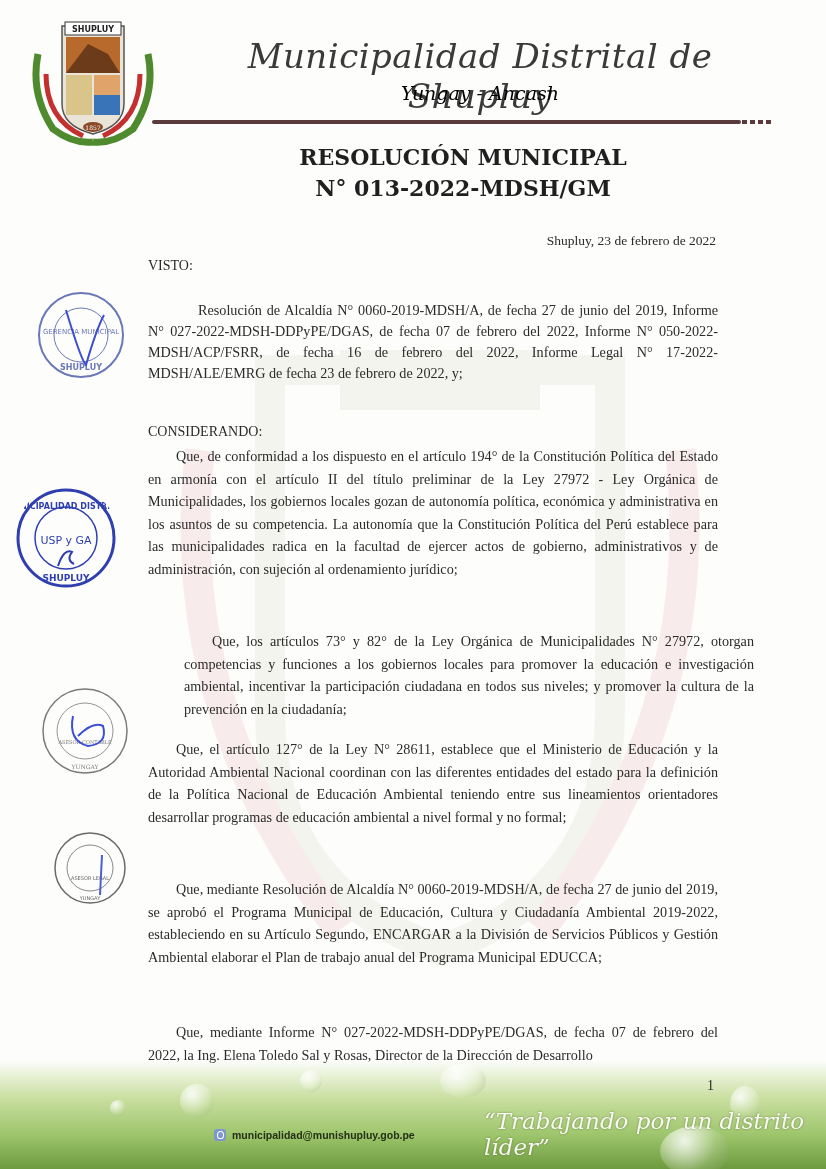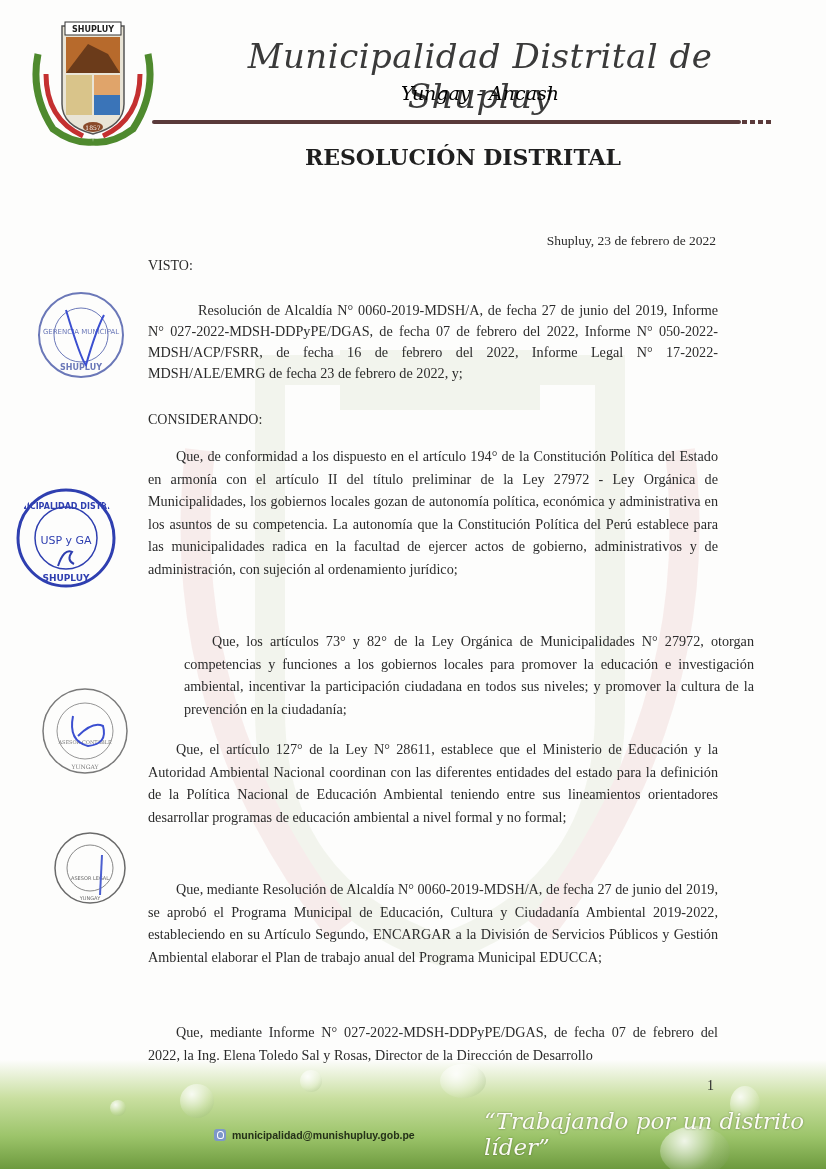--- a/index.html
+++ b/index.html
@@ -56,29 +56,30 @@
 <div class="hdr-sub">Yungay - Ancash</div>
 <div class="hdr-rule"></div>
 <div class="hdr-dots">
     <span></span>
     <span></span>
     <span></span>
     <span></span>
   </div>
 
 <div class="doc-title">
-  <div>RESOLUCIÓN DISTRITAL</div>
+  <div>RESOLUCIÓN MUNICIPAL</div>
+  <div>N° 013-2022-MDSH/GM</div>
 </div>
 
 <div class="date">Shupluy, 23 de febrero de 2022</div>
 
 <div class="section" style="top:258px;">VISTO:</div>
 <div class="para visto" style="top:300px; text-indent:50px;">Resolución de Alcaldía N°  0060-2019-MDSH/A, de fecha 27 de junio del 2019, Informe N°  027-2022-MDSH-DDPyPE/DGAS, de fecha 07 de febrero  del 2022, Informe N°  050-2022-MDSH/ACP/FSRR, de fecha 16 de febrero  del 2022,  Informe Legal N°  17-2022-MDSH/ALE/EMRG de fecha 23 de febrero de 2022,  y;</div>
 
-<div class="section" style="top:412px;text-align:center;">CONSIDERANDO:</div>
+<div class="section" style="top:424px;text-align:center;">CONSIDERANDO:</div>
 
 <div class="para" style="top:445px; text-indent:28px;">Que, de conformidad a los dispuesto en el artículo 194°  de la Constitución Política del Estado en armonía con el artículo II del título preliminar de la Ley 27972 - Ley Orgánica de Municipalidades, los gobiernos locales gozan de autonomía política, económica y administrativa en los asuntos de su competencia. La autonomía que la Constitución Política del Perú establece para las municipalidades radica en la facultad de ejercer actos de gobierno, administrativos y de administración, con sujeción al ordenamiento jurídico;</div>
 <div class="para" style="top:630px; text-indent:28px;margin-left:36px;">Que,  los artículos 73°  y 82°  de la Ley Orgánica de Municipalidades N°  27972, otorgan competencias y funciones a los gobiernos locales para promover la educación e investigación ambiental, incentivar la participación ciudadana en todos sus niveles; y promover la cultura de la prevención en la ciudadanía;</div>
 <div class="para" style="top:738px; text-indent:28px;">Que,  el artículo 127°  de la Ley N°  28611, establece que el Ministerio de Educación y la Autoridad Ambiental Nacional coordinan con las diferentes entidades del estado para la definición de la Política Nacional de Educación Ambiental teniendo entre sus lineamientos orientadores desarrollar programas de educación ambiental a nivel formal y no formal;</div>
 <div class="para" style="top:878px; text-indent:28px;">Que, mediante Resolución de Alcaldía N°  0060-2019-MDSH/A, de fecha 27 de junio del 2019, se aprobó el Programa  Municipal de Educación, Cultura y Ciudadanía Ambiental 2019-2022, estableciendo en su Artículo Segundo, ENCARGAR a la División de Servicios Públicos y Gestión Ambiental elaborar el Plan de trabajo anual del Programa Municipal EDUCCA;</div>
 <div class="para" style="top:994px; text-indent:28px;margin-top:27px;">Que, mediante Informe N°  027-2022-MDSH-DDPyPE/DGAS, de fecha 07 de febrero  del 2022, la Ing. Elena Toledo Sal y Rosas, Director de la Dirección de Desarrollo</div>
 
 <svg class="stamp" style="left:36px; top:290px; width:90px; height:90px;" viewBox="0 0 90 90">
   <circle cx="45" cy="45" r="42" fill="none" stroke="#6b78b8" stroke-width="2"></circle>
   <circle cx="45" cy="45" r="27" fill="none" stroke="#6b78b8" stroke-width="1"></circle>

